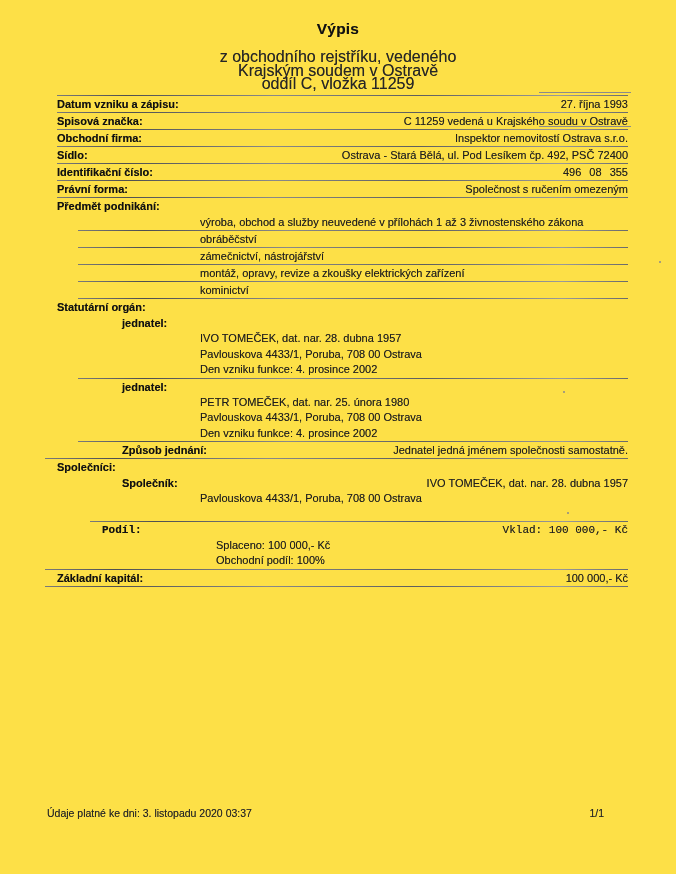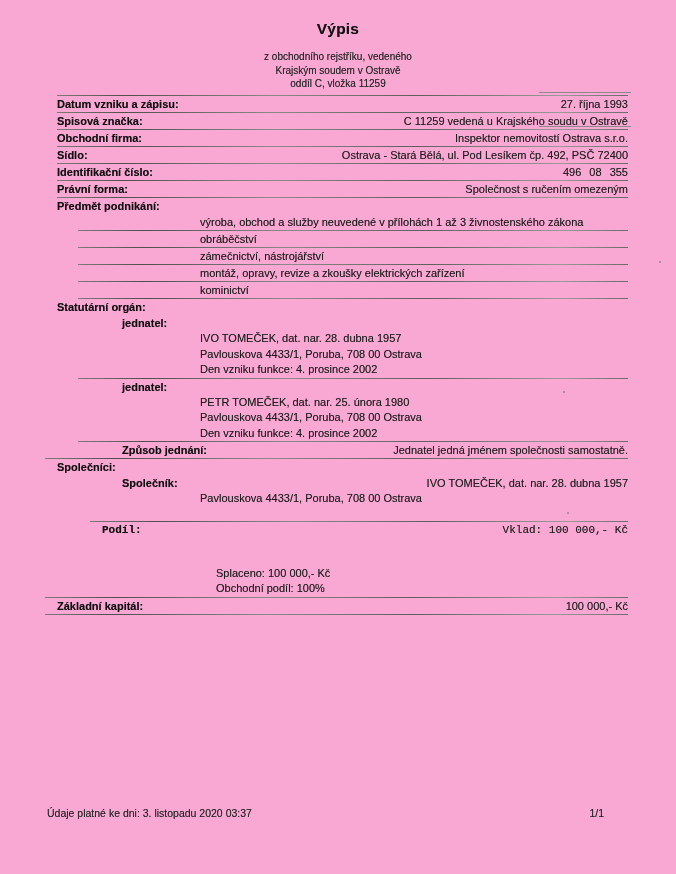--- a/index.html
+++ b/index.html
@@ -1,47 +1,47 @@
 <!DOCTYPE html>
 <html><head>
 <meta charset="utf-8">
 <style>
   html,body{margin:0;padding:0;background:#ffffff;}
   .page{
     position:relative;
     width:676px;height:874px;
-    background:#f9a8d4;
+    background:#fde047;
     font-family:"Liberation Sans", sans-serif;
     color:#1d1d1d;
     overflow:hidden;
     text-shadow:0 0 0.4px rgba(40,40,40,.55);
   }
   .header{text-align:center;padding-top:20px;}
   .title{font-size:15.5px;font-weight:bold;color:#111;letter-spacing:.2px;}
-  .subtitle{margin-top:12px;font-size:10px;line-height:13.5px;color:#262626;}
+  .subtitle{margin-top:12px;font-size:16px;line-height:13.5px;color:#262626;}
   .body-block{position:absolute;left:45px;top:95px;width:583px;}
   .rule{height:1px;background:linear-gradient(90deg,#7a7a7a 0%,#4f4f4f 12%,#8a8a8a 38%,#5e5e5e 63%,#9a9a9a 88%,#6a6a6a 100%);position:relative;}
   .r-row{margin-left:12px;}
   .r-item{margin-left:33px;}
   .r-share{margin-left:45px;}
   .r-full{margin-left:0;}
   .r-skew::after{content:"";position:absolute;right:-3px;top:-3px;width:92px;height:1px;background:#8b8b8b;}
   .row{display:flex;height:16px;line-height:16px;font-size:11px;white-space:nowrap;justify-content:space-between;}
   .lv0{padding-left:12px;}
   .lv0 .lbl{width:143px;flex:none;}
   .lv2{padding-left:32px;}
   .lv2 .lbl{width:123px;flex:none;padding-left:45px;}
   .lv3{padding-left:57px;font-family:Liberation Mono, monospace;}
   .lv3 .lbl{width:114px;flex:none;}
   .lbl{font-weight:bold;color:#101010;}
   .val{color:#1f1f1f;}
   .spread{word-spacing:5px;}
   .item{padding-left:155px;height:16px;line-height:16px;font-size:11px;white-space:nowrap;}
   .vblock{padding-left:155px;font-size:11px;line-height:15.5px;white-space:nowrap;}
-  .vblock.v-share{padding-left:171px;margin-top:28px;}
+  .vblock.v-share{padding-left:171px;}
   .gap{height:14px;}
   .footer{position:absolute;left:47px;width:557px;top:807px;font-size:10.5px;color:#262626;display:flex;justify-content:space-between;}
   .speck{position:absolute;width:2px;height:2px;border-radius:50%;background:#8a8a8a;}
 </style>
 </head>
 <body>
 
 <div class="page">
 
   <div class="header">

